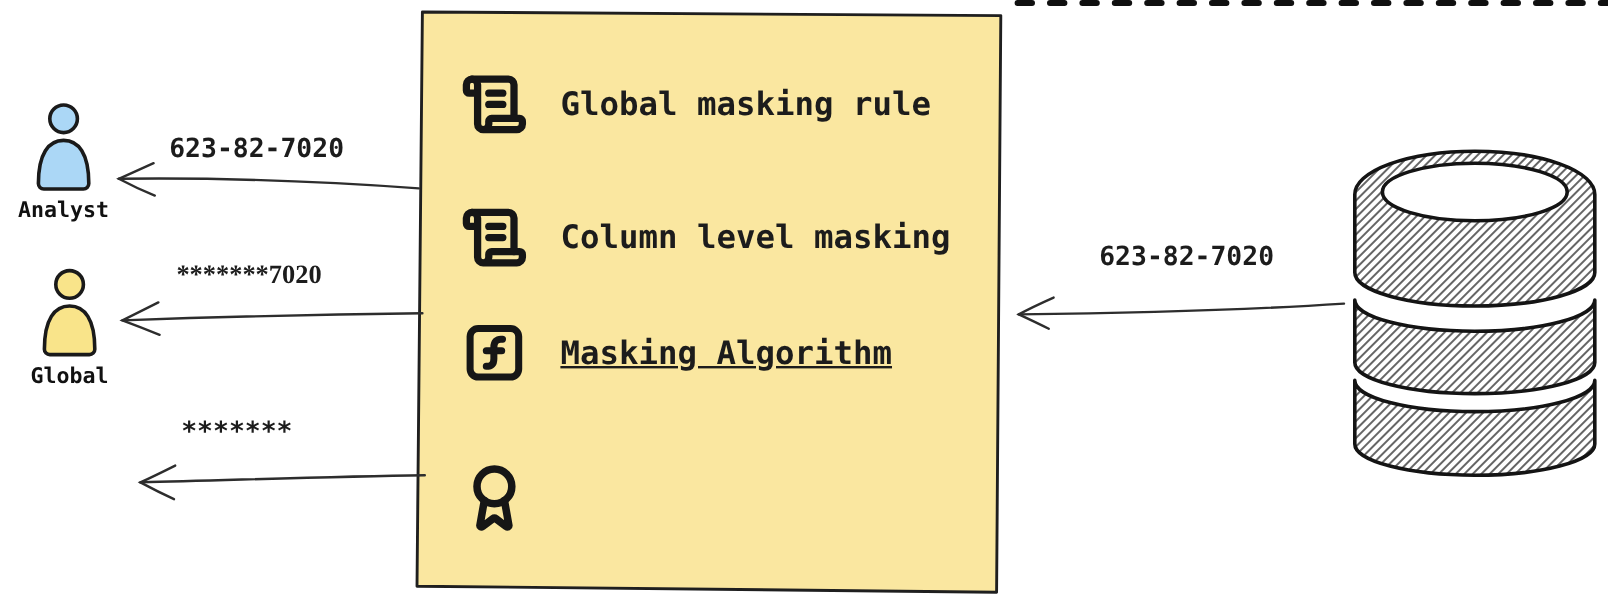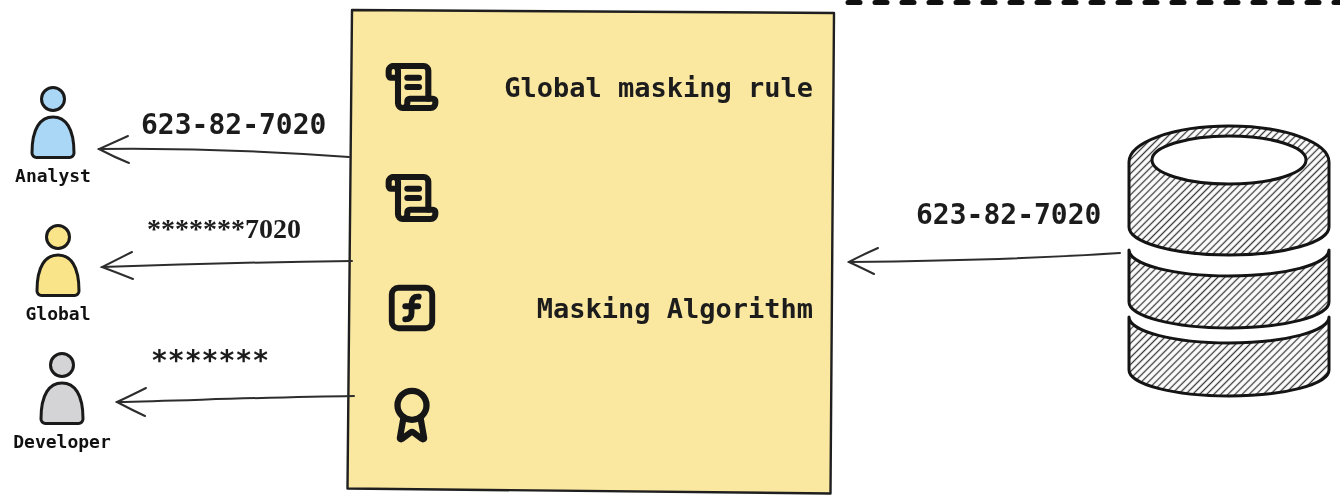--- a/index.html
+++ b/index.html
@@ -9,34 +9,34 @@
     overflow:hidden;
     background:#ffffff;
     font-family:"DejaVu Sans Mono","Liberation Mono",monospace;
     color:#1c1c1c;
   }
   svg{display:block;}
   .abs{position:absolute;}
   #scene{position:absolute;left:0;top:0;}
   .value-label{
     position:absolute;
-    font-size:28px;line-height:26px;font-weight:700;
+    font-size:22px;line-height:26px;font-weight:700;
     letter-spacing:0px;color:#1c1c1c;white-space:pre;
   }
   .actor{
     position:absolute;width:120px;
     display:flex;flex-direction:column;align-items:center;
   }
   .actor-label{
     margin-top:3px;font-size:18px;font-weight:700;color:#111;
     white-space:pre;
   }
   .box-item{
     position:absolute;left:383px;height:62px;width:430px;
-    display:flex;align-items:center;gap:26px;justify-content:space-between;
+    display:flex;align-items:center;gap:26px;
   }
   .box-item .icon-slot{
     width:58px;display:flex;justify-content:center;align-items:center;
     flex:0 0 58px;
   }
   .box-item .item-label{
     font-size:27px;font-weight:600;color:#1c1c1c;white-space:pre;
   }
 </style>
 </head>
@@ -80,27 +80,20 @@
   </div>
 
   <div class="actor" style="left:-2px;top:222px;">
     <svg width="56" height="78" viewBox="0 0 56 78">
       <circle cx="28" cy="15" r="11.5" stroke="#1a1a1a" stroke-width="3" fill="#f9e48a"></circle>
       <path d="M28,33 C15.5,33 7,44 7,69 A4.5,4.5 0 0 0 11.5,73.5 H44.5 A4.5,4.5 0 0 0 49,69 C49,44 40.5,33 28,33 Z" stroke="#1a1a1a" stroke-width="3" stroke-linejoin="round" fill="#f9e48a"></path>
     </svg>
     <div class="actor-label">Global</div>
   </div>
 
-  <div class="actor" style="left:2px;top:350px;">
-    <svg width="56" height="78" viewBox="0 0 56 78">
-      <circle cx="28" cy="15" r="11.5" stroke="#1a1a1a" stroke-width="3" fill="#d4d4d6"></circle>
-      <path d="M28,33 C15.5,33 7,44 7,69 A4.5,4.5 0 0 0 11.5,73.5 H44.5 A4.5,4.5 0 0 0 49,69 C49,44 40.5,33 28,33 Z" stroke="#1a1a1a" stroke-width="3" stroke-linejoin="round" fill="#d4d4d6"></path>
-    </svg>
-    <div class="actor-label">Developer</div>
-  </div>
 
   <div class="value-label" style="left:141px;top:112px;">623-82-7020</div>
   <div class="value-label" style="left:147px;top:216px;font-family:Liberation Serif, serif;">*******7020</div>
   <div class="value-label" style="left:151px;top:348px;">*******</div>
   <div class="value-label" style="left:916px;top:202px;">623-82-7020</div>
 
   <div class="box-item" style="top:56px;">
     <span class="icon-slot">
       <svg width="56" height="56" viewBox="0 0 24 24" fill="none" stroke="#161616" stroke-width="2.6" stroke-linecap="round" stroke-linejoin="round">
         <path d="M15 12h-5"></path>
@@ -114,23 +107,24 @@
 
   <div class="box-item" style="top:167px;">
     <span class="icon-slot">
       <svg width="56" height="56" viewBox="0 0 24 24" fill="none" stroke="#161616" stroke-width="2.6" stroke-linecap="round" stroke-linejoin="round">
         <path d="M15 12h-5"></path>
           <path d="M15 8h-5"></path>
           <path d="M19 17V5a2 2 0 0 0-2-2H4"></path>
         <path d="M8 21h12a2 2 0 0 0 2-2v-1a1 1 0 0 0-1-1H11a1 1 0 0 0-1 1v1a2 2 0 1 1-4 0V5a2 2 0 1 0-4 0v2a1 1 0 0 0 1 1h3"></path>
       </svg>
     </span>
+    <span class="item-label">Column level masking</span>
   </div>
 
-  <div class="box-item" style="top:277px;">
+  <div class="box-item" style="top:263px;text-decoration:underline;">
     <span class="icon-slot">
       <svg width="54" height="54" viewBox="0 0 24 24" fill="none" stroke="#161616" stroke-width="2.6" stroke-linecap="round" stroke-linejoin="round">
         <rect width="18" height="18" x="3" y="3" rx="3"></rect>
         <path d="M9 17c2 0 2.8-1 2.8-2.8V10c0-2 1-3.3 3.2-3"></path>
         <path d="M9 11.2h5.7"></path>
       </svg>
     </span>
     <span class="item-label">Masking Algorithm</span>
   </div>
 

